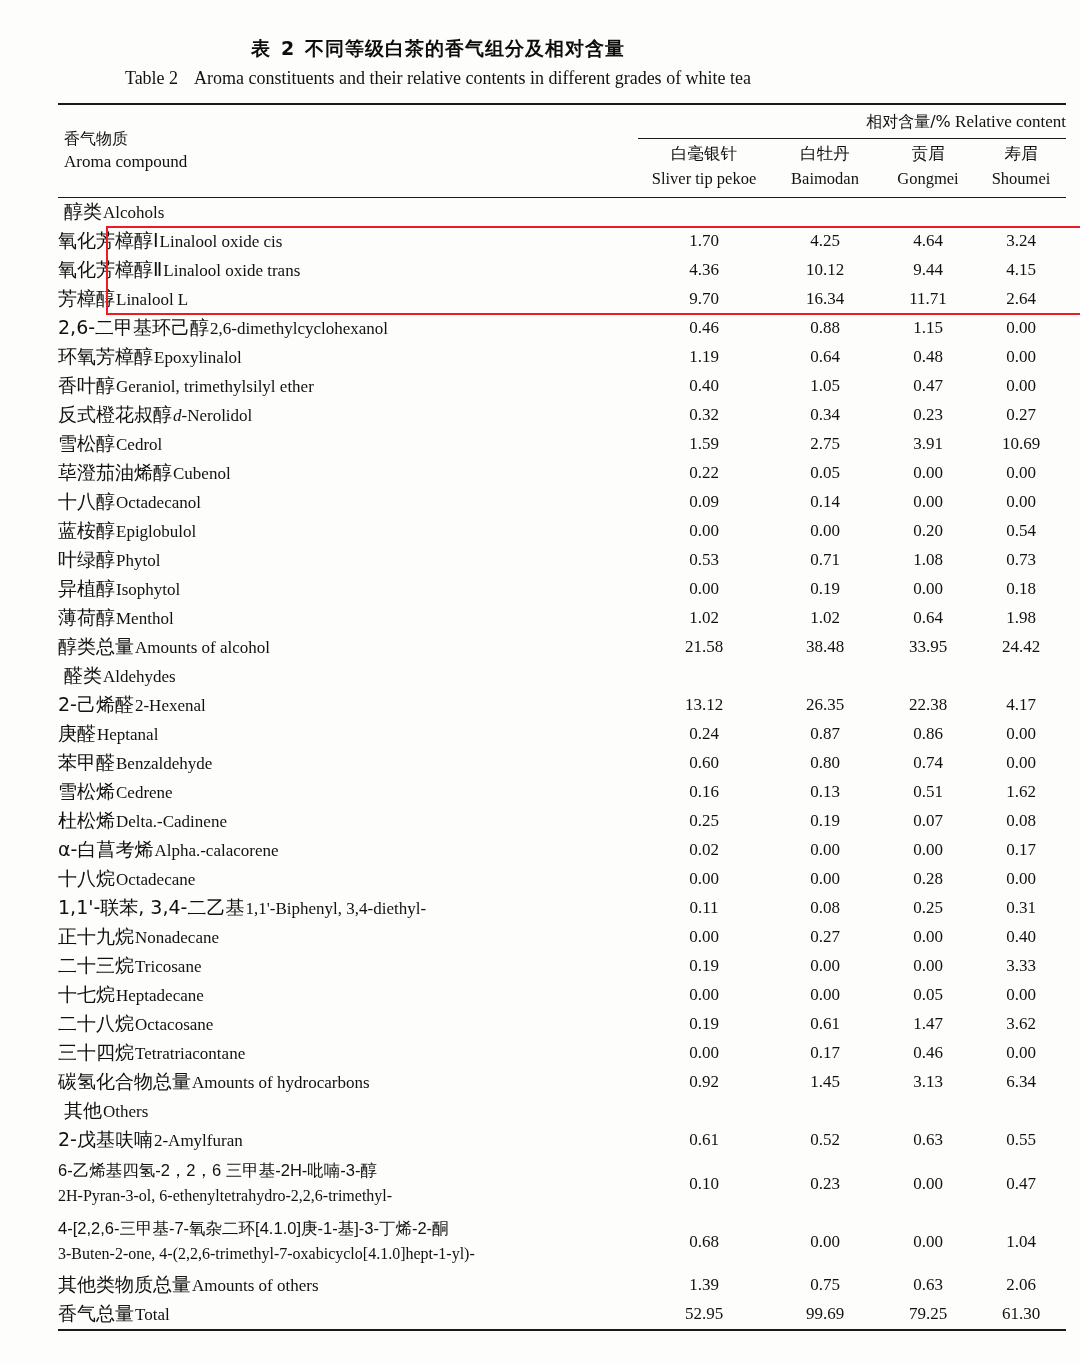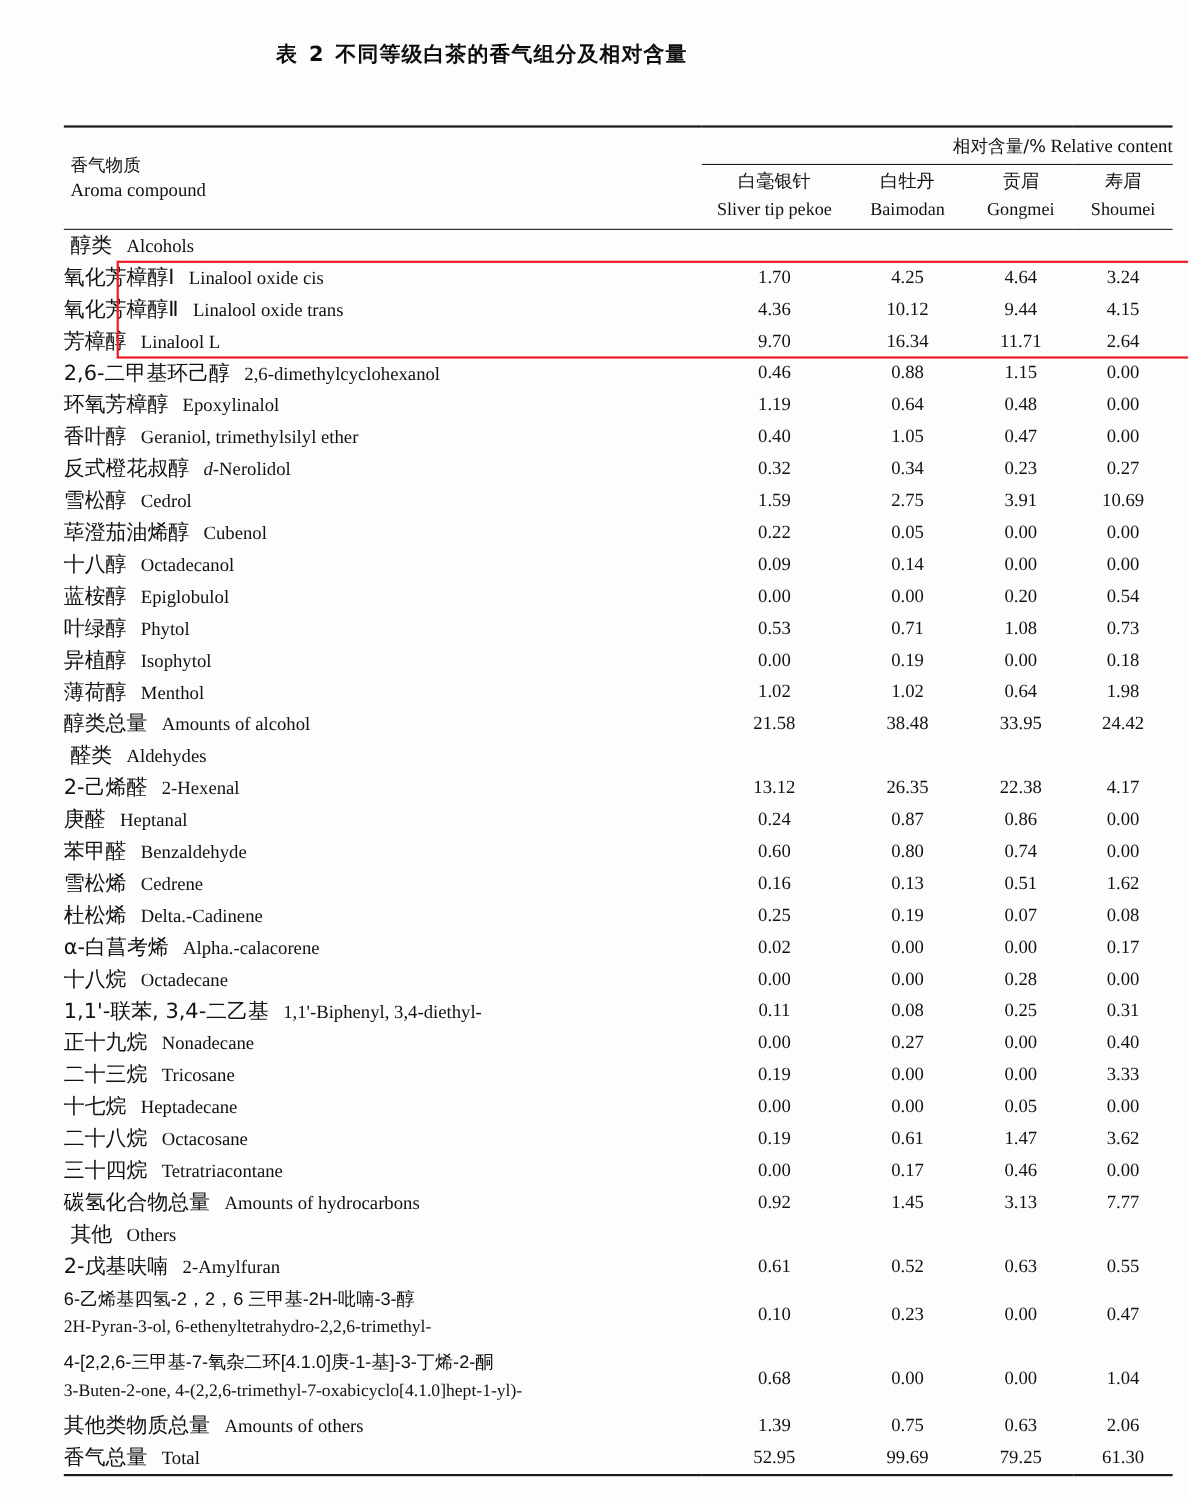--- a/index.html
+++ b/index.html
@@ -41,21 +41,21 @@
   .title-en {
     margin-top: 6px;
     font-size: 18px;
     color: #111;
   }
   .title-en .tlab { margin-right: 16px; }
 
   .table-wrap {
     position: absolute;
     left: 58px;
-    top: 114px;
+    top: 103px;
     width: 1008px;
   }
 
   table.t2 {
     border-collapse: collapse;
     width: 1008px;
     table-layout: fixed;
   }
 
   .rule-top td, .rule-bot td {
@@ -141,21 +141,21 @@
     font-size: 17px;
     white-space: nowrap;
   }
   td.cname .cn {
     font-family: "DejaVu Sans", sans-serif;
     font-size: 19px;
   }
   td.cname .en {
     font-family: "Liberation Serif", serif;
     font-size: 17px;
-    margin-left: 13px;
+    margin-left: 1px;
   }
   td.cname .en i { font-style: italic; }
 
   td.cval {
     text-align: center;
     font-size: 17px;
     font-family: "Liberation Serif", serif;
   }
 
   tr.section td.cname { padding-left: 6px; }
@@ -192,20 +192,23 @@
   }
 </style>
 </head>
 <body>
 
 <div class="page"></div>
 
 <div class="titles">
   <div class="title-cn">
     <span>表</span><span class="tnum">2</span><span>不同等级白茶的香气组分及相对含量</span>
+  </div>
+  <div class="title-en">
+    <span class="tlab">Table 2</span><span>Aroma constituents and their relative contents in different grades of white tea</span>
   </div>
 </div>
 
 <div class="table-wrap">
   <table class="t2">
     <colgroup>
       <col class="c-name">
         <col class="c-v1">
         <col class="c-v2">
         <col class="c-v3">
@@ -460,21 +463,21 @@
           <td class="cval">0.00</td>
           <td class="cval">0.17</td>
           <td class="cval">0.46</td>
           <td class="cval">0.00</td>
         </tr>
         <tr class="drow">
           <td class="cname"><span class="cn">碳氢化合物总量</span><span class="en">Amounts of hydrocarbons</span></td>
           <td class="cval">0.92</td>
           <td class="cval">1.45</td>
           <td class="cval">3.13</td>
-          <td class="cval">7.77</td>
+          <td class="cval">6.34</td>
         </tr>
         <tr class="drow section">
           <td class="cname"><span class="cn">其他</span><span class="en">Others</span></td>
           <td class="cval"></td>
           <td class="cval"></td>
           <td class="cval"></td>
           <td class="cval"></td>
         </tr>
         <tr class="drow">
           <td class="cname"><span class="cn">2-戊基呋喃</span><span class="en">2-Amylfuran</span></td>

